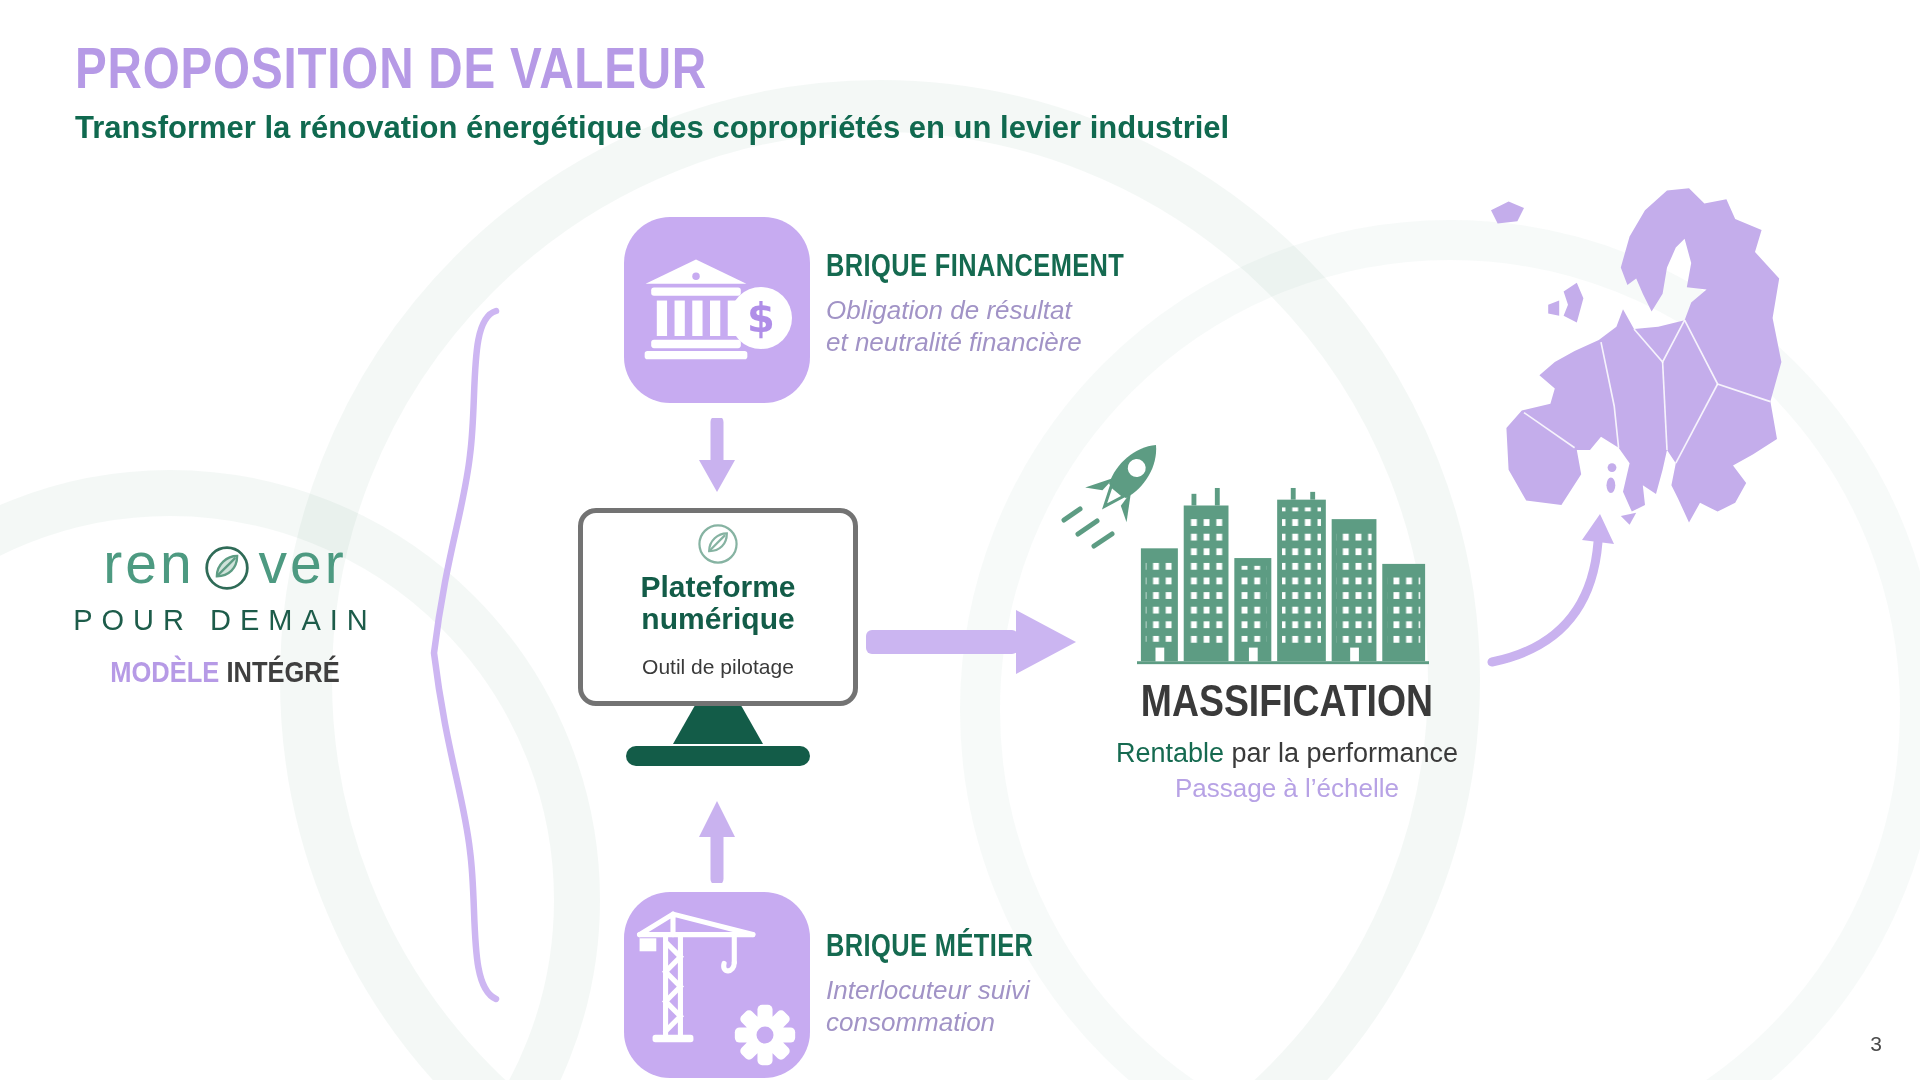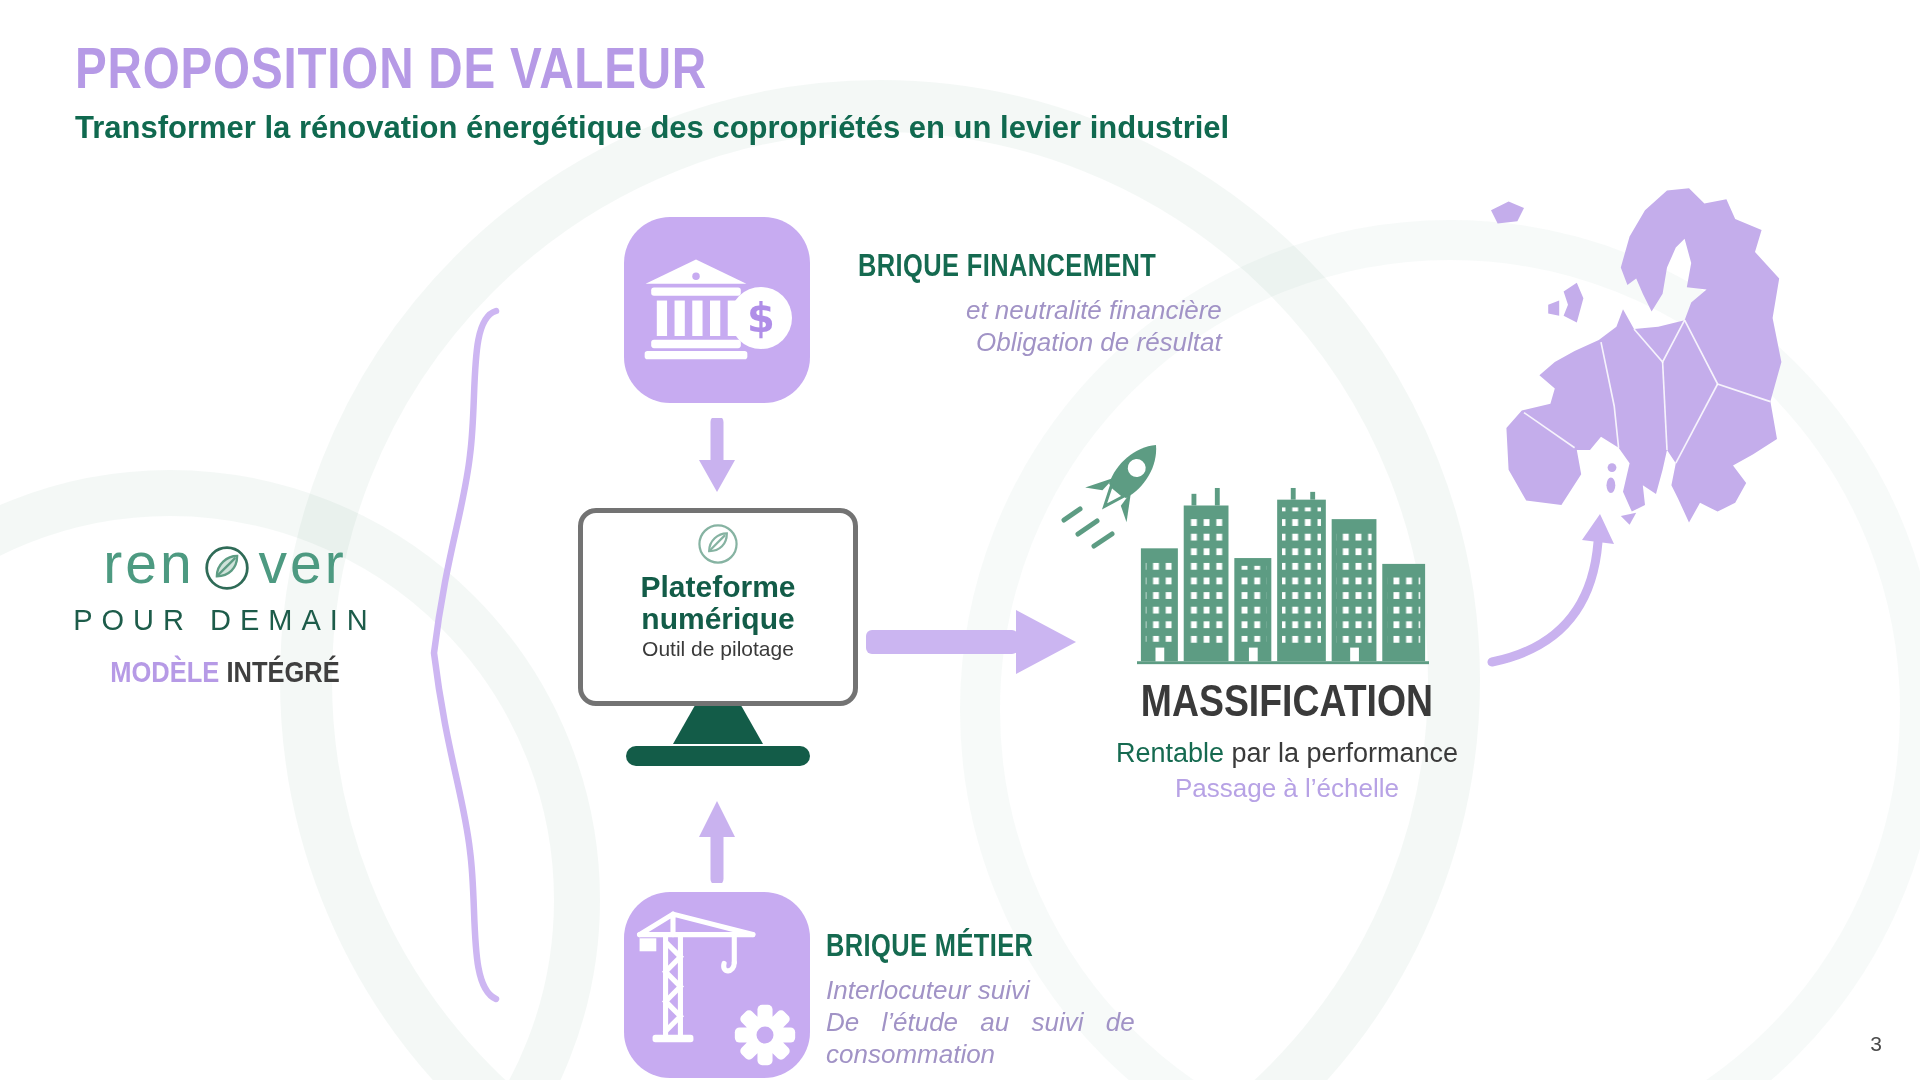--- a/index.html
+++ b/index.html
@@ -41,31 +41,31 @@
 
   
   .icon-card{position:absolute;width:186px;height:186px;border-radius:46px;background:var(--purple-card);}
   .card-finance{left:624px;top:217px;}
   .card-metier{left:624px;top:892px;}
   .bank-svg{position:absolute;left:16px;top:34px;}
   .coin{position:absolute;left:106px;top:70px;width:62px;height:62px;border-radius:50%;background:#fff;display:flex;align-items:center;justify-content:center;font-size:40px;font-weight:700;color:#b08ee8;font-family:"DejaVu Sans",sans-serif;}
   .crane-svg{position:absolute;left:10px;top:14px;}
   .gear{position:absolute;right:12px;bottom:10px;}
 
-  .text-finance{position:absolute;left:858px;top:248px;text-align:right;}
+  .text-finance{position:absolute;left:826px;top:248px;}
   .text-metier{position:absolute;left:826px;top:928px;}
   .brique-title{font-size:31px;font-weight:800;color:#156a50;letter-spacing:.5px;}
   .desc{margin-top:10px;font-style:italic;font-size:26px;line-height:32px;color:var(--italic-purple);}
   .desc .just{word-spacing:15px;}
 
   
   .monitor{position:absolute;left:578px;top:508px;width:280px;}
   .screen{width:280px;height:198px;border:5px solid #737373;border-radius:18px;background:#fff;text-align:center;padding-top:8px;}
   .plat-title{font-size:30px;line-height:32px;font-weight:600;color:#135c48;}
-  .plat-sub{margin-top:2px;font-size:21px;color:#3a3a3a;}
+  .plat-sub{margin-top:20px;font-size:21px;color:#3a3a3a;}
   .neck{width:90px;height:38px;background:#135c48;clip-path:polygon(24% 0,76% 0,100% 100%,0 100%);margin:0 auto;}
   .mon-base{width:184px;height:20px;background:#135c48;border-radius:10px;margin:2px auto 0;}
 
   .arrow-abs{position:absolute;}
 
   
   .city{position:absolute;left:1137px;top:486px;}
   .rocket{position:absolute;left:1050px;top:428px;}
   .massif{position:absolute;left:1092px;top:676px;width:390px;text-align:center;}
   .massif-title{font-size:44px;font-weight:800;color:#3a3a3a;}
@@ -123,22 +123,22 @@
       <rect x="12" y="90" width="96" height="9" rx="3" fill="#fff"></rect>
       <rect x="5" y="102" width="110" height="9" rx="3" fill="#fff"></rect>
     </svg>
     <div class="coin">
         <span>$</span>
       </div>
   </div>
   <div class="text-finance">
     <div class="brique-title"><span class="cond">BRIQUE FINANCEMENT</span></div>
     <div class="desc">
+      <div>Obligation de résultat</div>
       <div>et neutralité financière</div>
-      <div>Obligation de résultat</div>
     </div>
   </div>
 
   <svg class="arrow-abs" style="left:697px;top:418px;" width="40" height="78" viewBox="0 0 40 78">
     <line x1="20" y1="4" x2="20" y2="44" stroke="#c9b2ef" stroke-width="13" stroke-linecap="round"></line>
     <polygon points="2,42 38,42 20,74" fill="#c9b2ef"></polygon>
   </svg>
 
   <div class="monitor">
     <div class="screen">
@@ -184,21 +184,20 @@
         <rect x="27" y="3" width="16" height="64" rx="5" transform="rotate(135 35 35)"></rect>
         <circle cx="35" cy="35" r="21"></circle>
       </g>
       <circle cx="35" cy="35" r="9" fill="#c7abf1"></circle>
     </svg>
   </div>
   <div class="text-metier">
     <div class="brique-title"><span class="cond">BRIQUE MÉTIER</span></div>
     <div class="desc">
       <div>Interlocuteur suivi</div>
-      <div class="just">De l’étude au suivi de</div>
       <div>consommation</div>
     </div>
   </div>
 
   <svg class="arrow-abs" style="left:866px;top:602px;" width="212" height="80" viewBox="0 0 212 80">
     <rect x="0" y="28" width="152" height="24" rx="6" fill="#cbb5f1"></rect>
     <polygon points="150,8 150,72 210,40" fill="#cbb5f1"></polygon>
   </svg>
 
   <svg class="rocket" width="130" height="130" viewBox="0 0 130 130">

